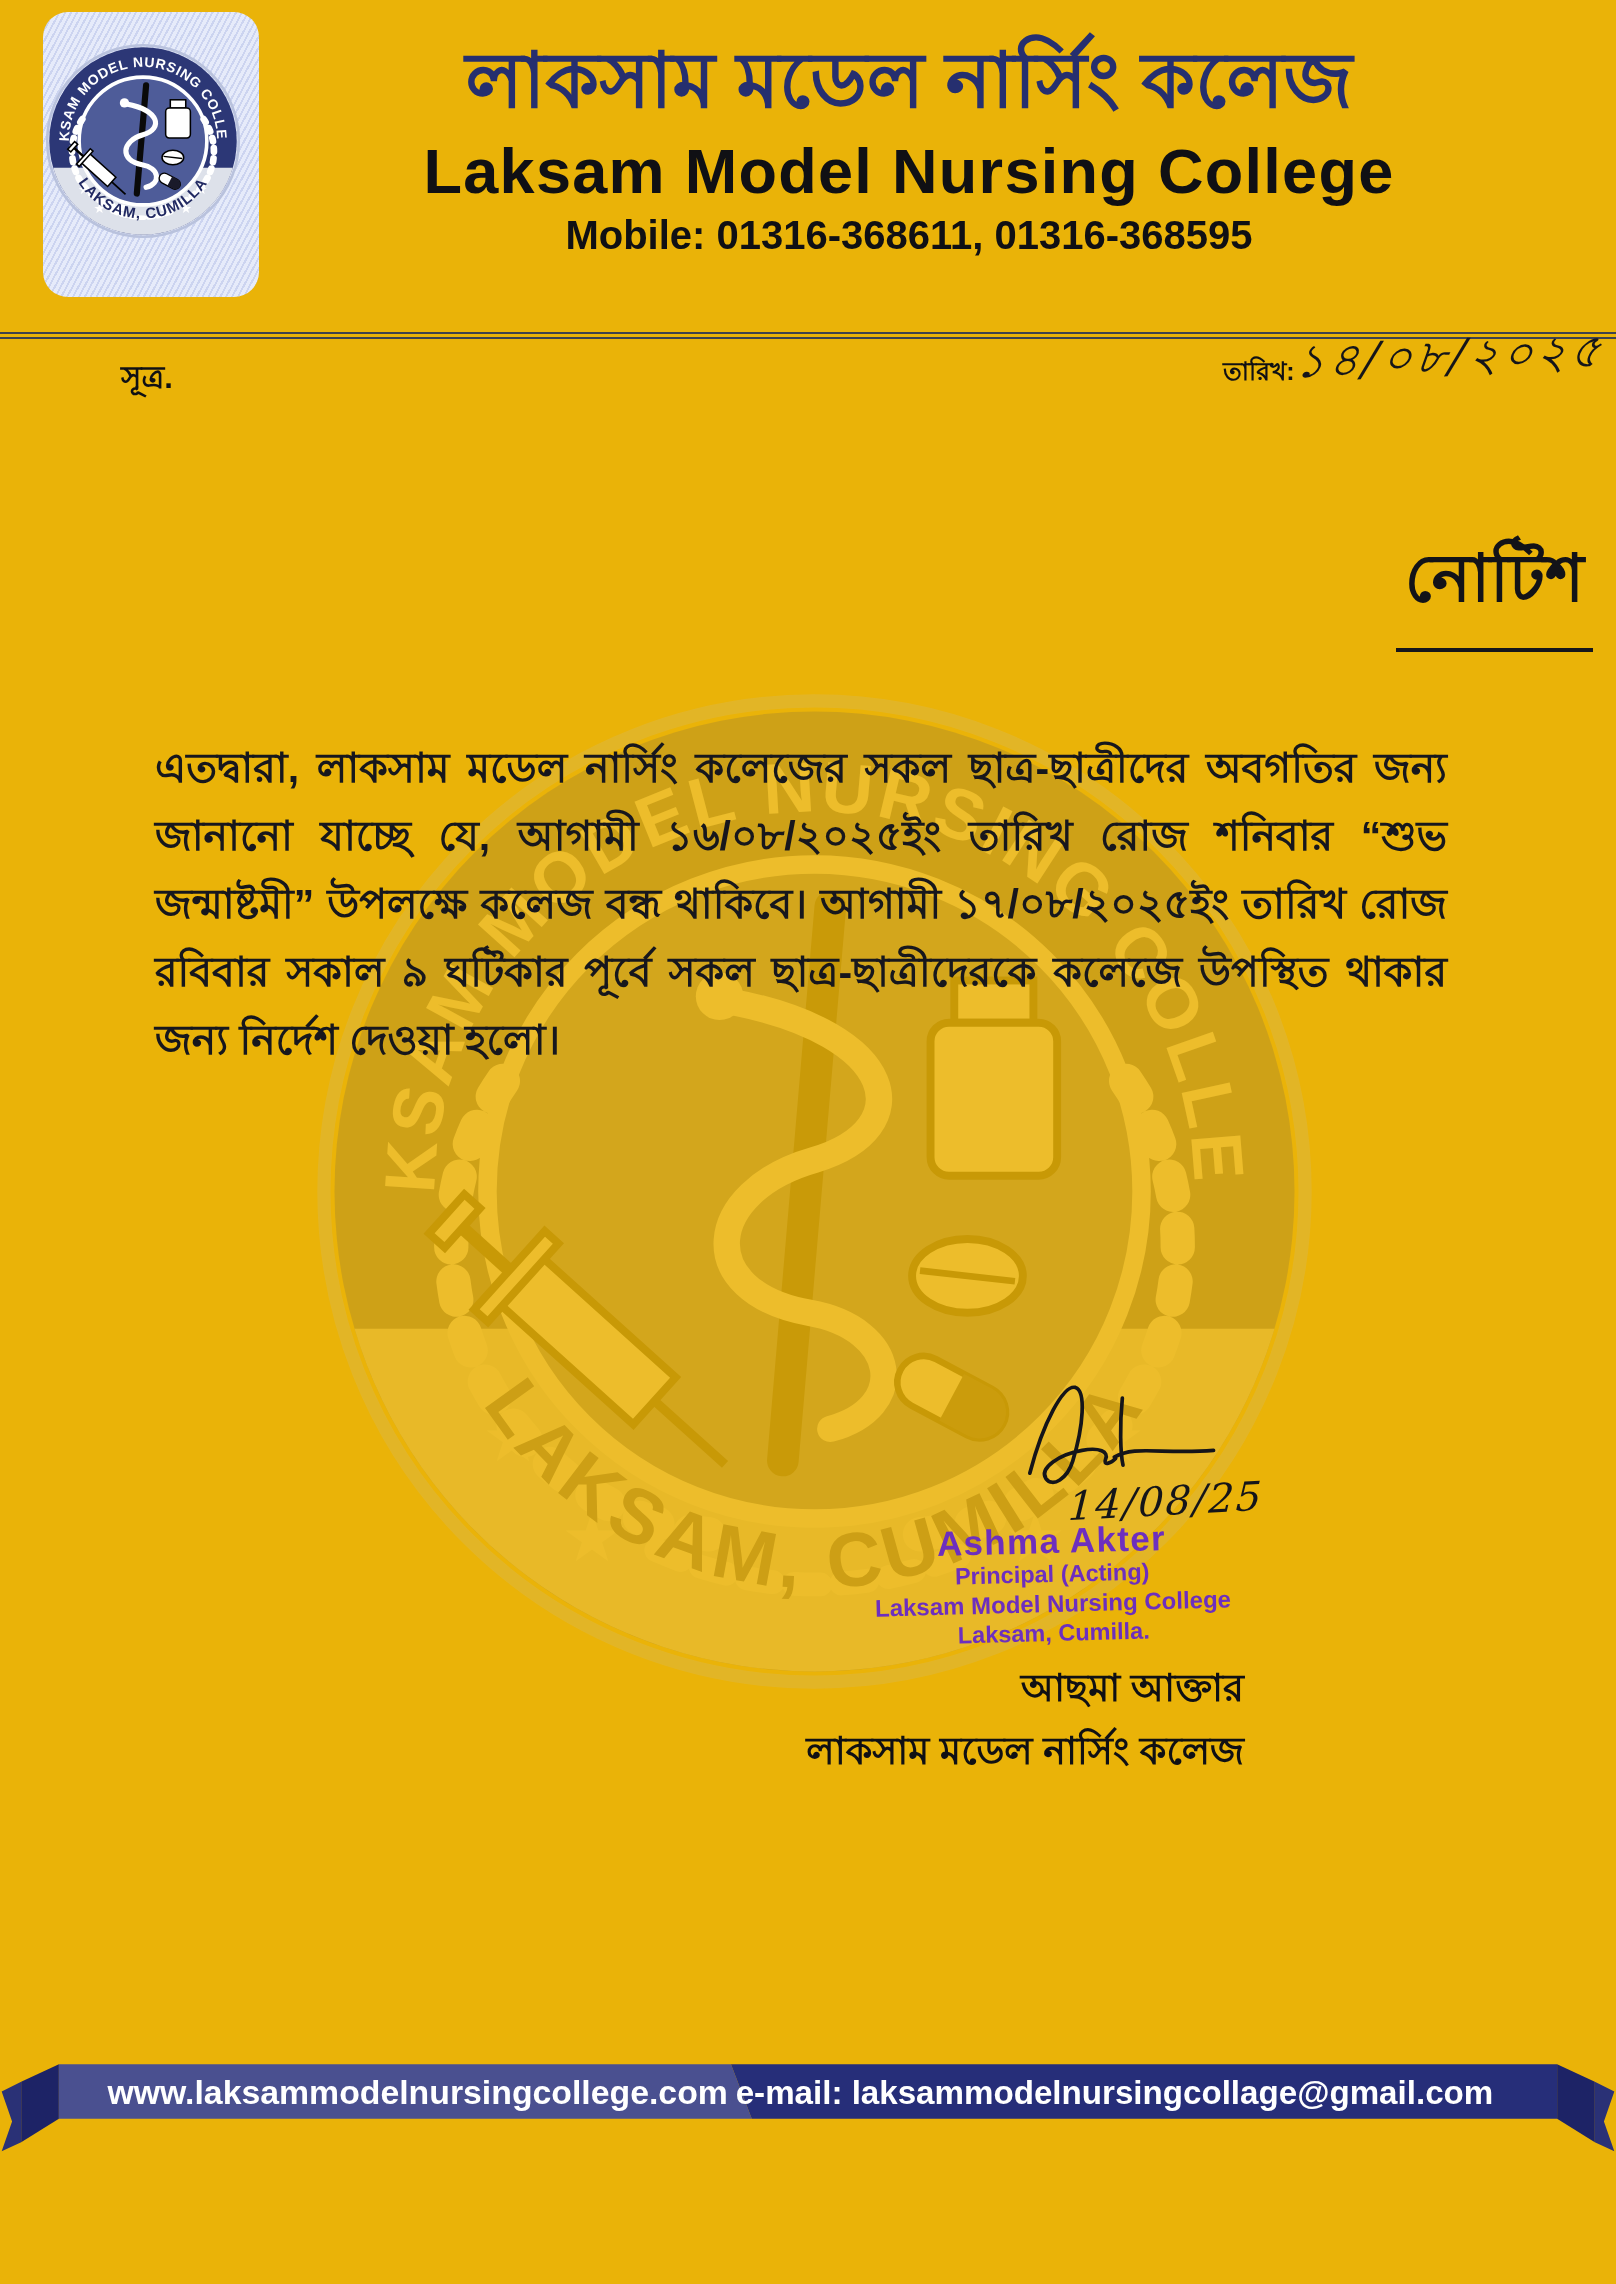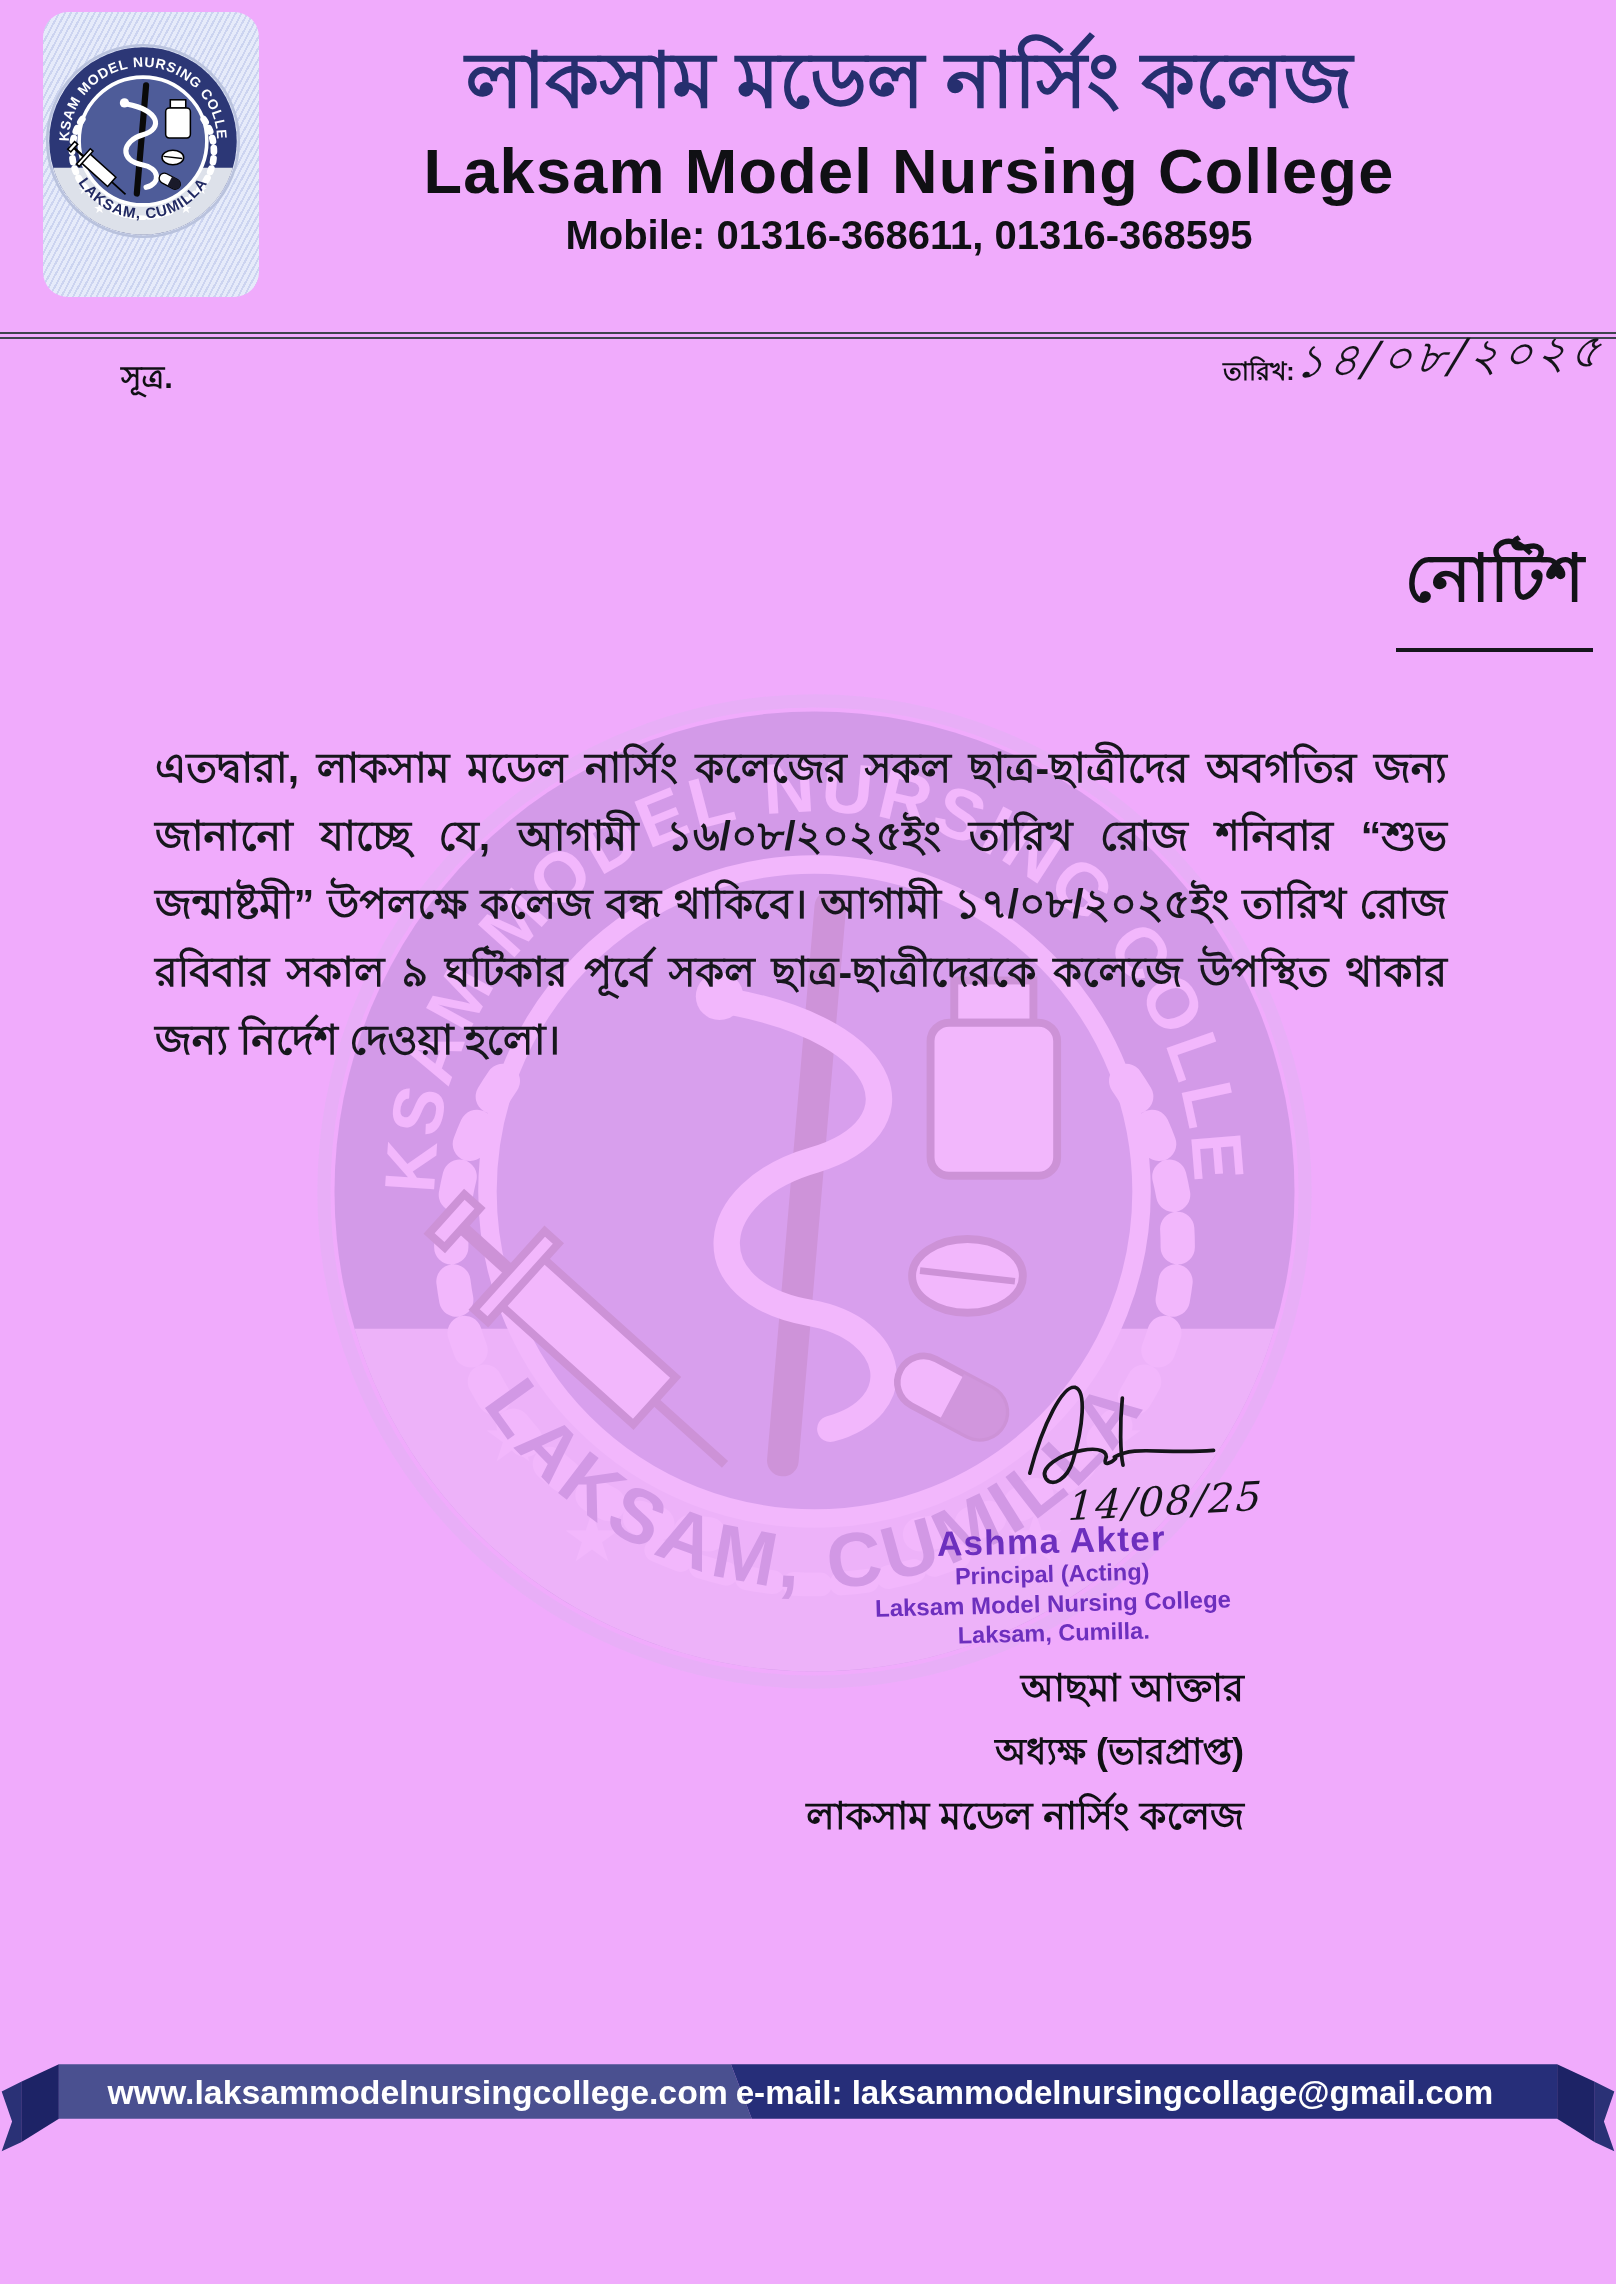--- a/index.html
+++ b/index.html
@@ -3,21 +3,21 @@
 <meta charset="utf-8">
 <style>
   :root{
     --heading-navy:#262f6f; --text-black:#17171d; --stamp-purple:#6d2fbe;
     --band-left:#4a5090; --band-right:#262e79; --band-fold:#1d2366; --band-tail:#2a3176;
     --emblem-navy:#2c3776; --emblem-slate:#4e5c99; --emblem-light:#dde1ea; --patch-light:#dee4f6;
   }
   *{margin:0;padding:0;box-sizing:border-box;}
   html,body{background:#e8e8e8;}
   body{font-family:"Liberation Sans","DejaVu Sans",sans-serif;}
-  .page{position:relative;width:1616px;height:2284px;background:#f0abfc;overflow:hidden;margin:0 auto;}
+  .page{position:relative;width:1616px;height:2284px;background:#eab308;overflow:hidden;margin:0 auto;}
 
   
   .logo-patch{position:absolute;left:43px;top:11.7px;width:216px;height:285px;border-radius:25px;
     background:repeating-linear-gradient(118deg,#e6ebfa 0 3.3px,#ccd4f0 3.3px 5.2px);}
   .logo-patch svg{position:absolute;left:-3.3px;top:26px;width:206px;height:206px;}
   .head-text{position:absolute;left:261px;top:0;width:1296px;text-align:center;}
   .bn-title{margin-top:27px;font-size:77px;line-height:106px;font-weight:700;color:var(--heading-navy);}
   .en-title{font-size:63px;line-height:77px;font-weight:700;letter-spacing:1.3px;color:#101014;}
   .addr{margin-top:9px;font-size:37px;line-height:53px;font-weight:600;color:#101014;}
   .mobile{font-size:40px;line-height:51px;font-weight:700;color:#101014;}
@@ -157,21 +157,20 @@
 
   <div class="stamp">
     <div class="s1">Ashma Akter</div>
     <div class="s2">Principal (Acting)</div>
     <div class="s3">Laksam Model Nursing College</div>
     <div class="s4">Laksam, Cumilla.</div>
   </div>
 
   <div class="sig-bn">
     <div class="n1">আছমা আক্তার</div>
-    <div class="n2">অধ্যক্ষ (ভারপ্রাপ্ত)</div>
     <div class="n3">লাকসাম মডেল নার্সিং কলেজ</div>
   </div>
 
   <svg class="footer-svg" viewBox="0 0 2481 240">
     <polygon class="band-tail" points="0,70 30,55 30,148 0,162 16,116"></polygon>
     <polygon class="band-fold" points="30,55 88,28 88,112 30,148"></polygon>
     <polygon class="band-left" points="88,28 1122,28 1154,112 88,112"></polygon>
     <polygon class="band-right" points="1122,28 2393,28 2393,112 1154,112"></polygon>
     <polygon class="band-fold" points="2393,28 2451,55 2451,148 2393,112"></polygon>
     <polygon class="band-tail" points="2451,55 2481,70 2465,116 2481,162 2451,148"></polygon>

